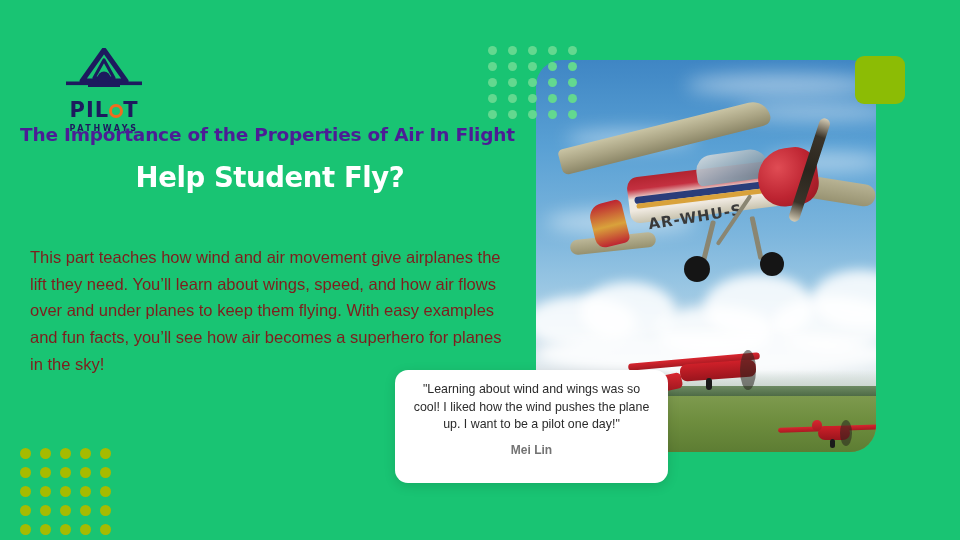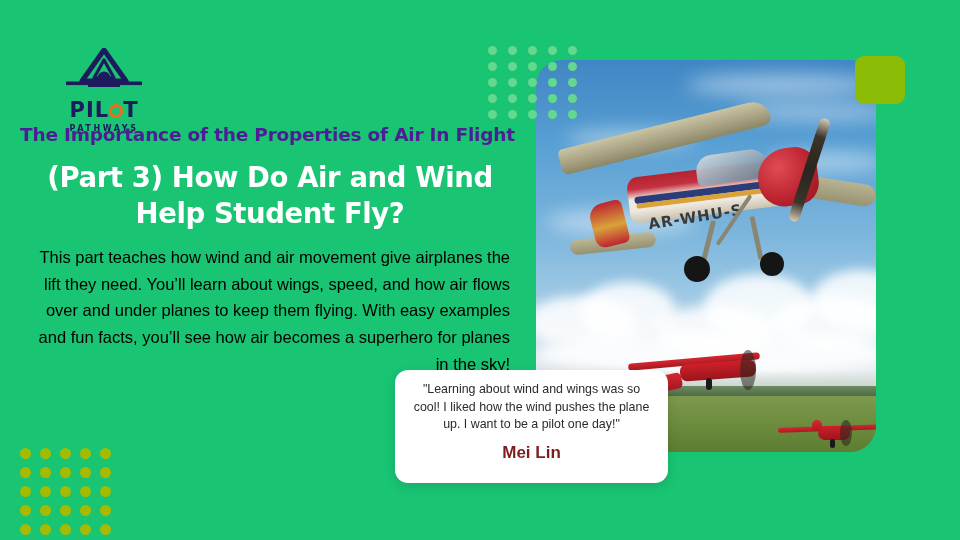--- a/index.html
+++ b/index.html
@@ -281,25 +281,25 @@
     font-size: 27.5px;
     line-height: 1.3;
     letter-spacing: -0.4px;
     color: #ffffff;
     z-index: 8;
   }
   #body-copy {
     position: absolute;
     left: 30px; top: 244px;
     width: 480px;
-    text-align: right;
+    text-align: left;
     font-family: "Liberation Sans", sans-serif;
     font-size: 16.5px;
     line-height: 1.62;
-    color: #000000;
+    color: #7f1d1d;
     z-index: 8;
   }
 
   
   #testimonial {
     position: absolute;
     left: 395px; top: 370px;
     width: 273px; height: 113px;
     background: #ffffff;
     border-radius: 13px;
@@ -312,22 +312,22 @@
   #testimonial .quote {
     font-family: "Liberation Sans", sans-serif;
     font-size: 12.4px;
     line-height: 1.42;
     color: #2b2b2b;
   }
   #testimonial .author {
     margin-top: 9px;
     font-family: "Liberation Sans", sans-serif;
     font-weight: 700;
-    font-size: 17px;
-    color: #7f1d1d;
+    font-size: 12px;
+    color: #737373;
   }
   #testimonial .role {
     margin-top: 5px;
     font-family: "Liberation Sans", sans-serif;
     font-size: 11.8px;
     color: #f3b85c;
   }
 </style>
 </head>
 <body>
@@ -459,21 +459,20 @@
         <rect x="30" y="36" width="32" height="3" fill="#1d1a5e"></rect>
       </svg>
     </span>
     <div class="wordmark"><span>PIL</span><span class="o-ring"></span><span>T</span></div>
     <div class="subword">PATHWAYS</div>
   </div>
 
   <div id="eyebrow">The Importance of the Properties of Air In Flight</div>
 
   <div id="headline">
-    <div>(Part 3) How Do Air and Wind</div>
     <div>Help Student Fly?</div>
   </div>
 
   <div id="body-copy">This part teaches how wind and air movement give airplanes the lift they need. You’ll learn about wings, speed, and how air flows over and under planes to keep them flying. With easy examples and fun facts, you’ll see how air becomes a superhero for planes in the sky!</div>
 
   <div id="testimonial">
     <div class="quote">"Learning about wind and wings was so cool! I liked how the wind pushes the plane up. I want to be a pilot one day!"</div>
     <div class="author">Mei Lin</div>
   </div>
 

